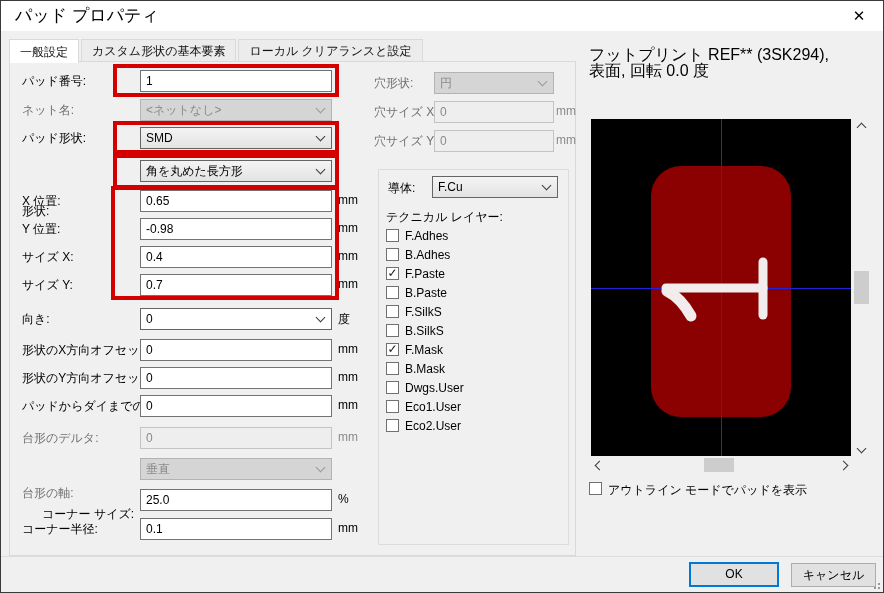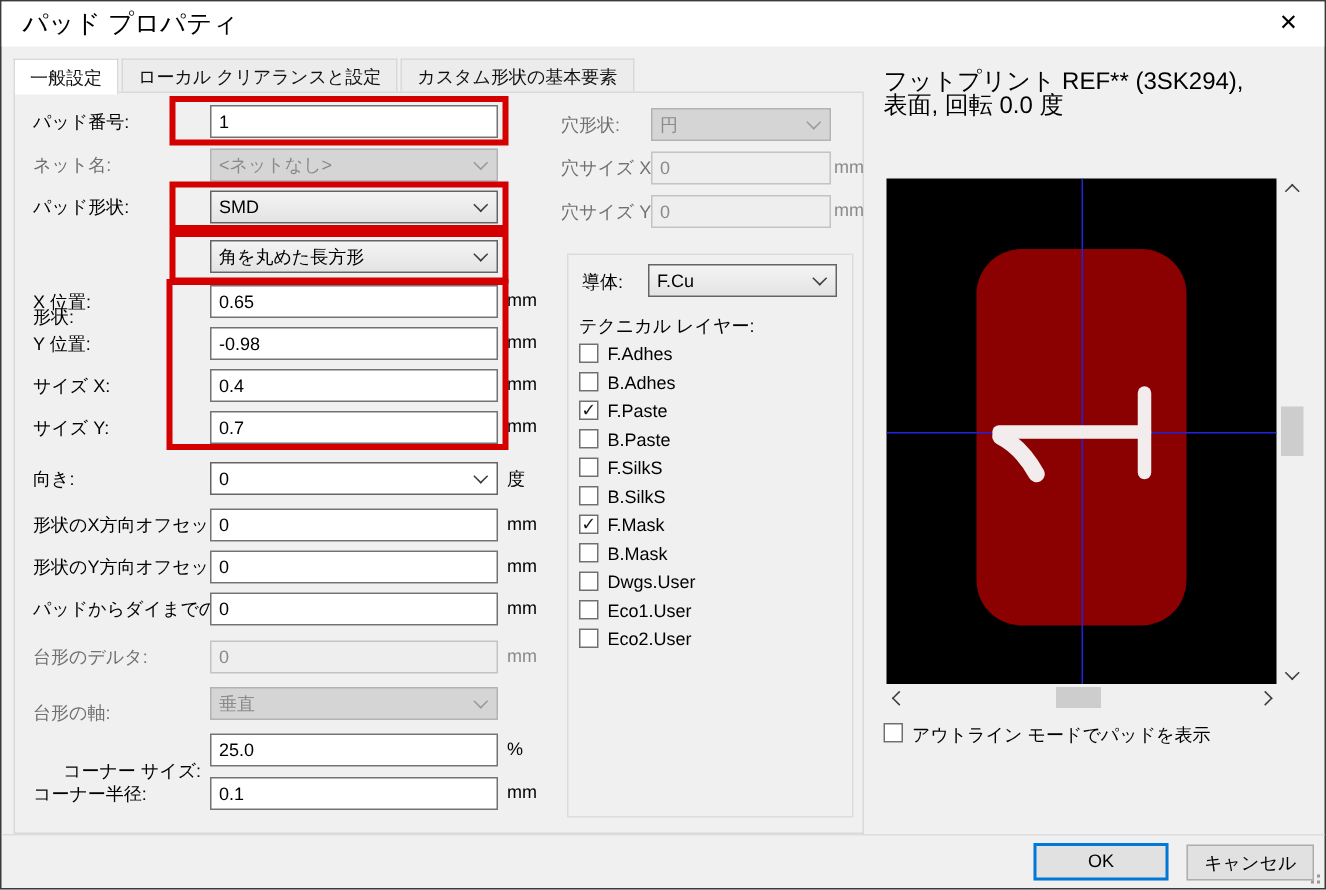--- a/index.html
+++ b/index.html
@@ -64,22 +64,22 @@
 
 <div class="dialog">
 
   <div class="titlebar">
     <span class="title">パッド プロパティ</span>
     <span class="close">✕</span>
   </div>
 
   <div class="tabbar">
     <div class="tab active">一般設定</div>
+    <div class="tab">カスタム形状の基本要素</div>
     <div class="tab">ローカル クリアランスと設定</div>
-    <div class="tab">カスタム形状の基本要素</div>
   </div>
 
   <div class="panel">
 
     <div class="hl" style="left: 103px; top: 2px; width: 226px; height: 33px; border-color: rgb(212, 0, 0);"></div>
     <div class="hl" style="left: 103px; top: 59px; width: 226px; height: 33px; border-color: rgb(212, 0, 0);"></div>
     <div class="hl" style="left: 103px; top: 92px; width: 226px; height: 35px; border-color: rgb(212, 0, 0);"></div>
     <div class="hl" style="left: 101px; top: 124px; width: 228px; height: 114px; border-color: rgb(212, 0, 0);"></div>
 
     <span class="lbl" style="left:12px;top:11px;">パッド番号:</span>
@@ -123,21 +123,21 @@
     <span class="unit" style="top:308px;">mm</span>
 
     <span class="lbl" style="left:12px;top:336px;">パッドからダイまでの長さ:</span>
     <div class="ti" style="top:333px;">0</div>
     <span class="unit" style="top:336px;">mm</span>
 
     <span class="lbl dis" style="left:12px;top:368px;">台形のデルタ:</span>
     <div class="ti dis" style="top:365px;">0</div>
     <span class="unit dis" style="top:368px;">mm</span>
 
-    <span class="lbl dis" style="left:12px;top:405px;text-align:right;">台形の軸:</span>
+    <span class="lbl dis" style="left:12px;top:423px;text-align:right;">台形の軸:</span>
     <div class="combo dis" style="top:396px;"><span>垂直</span><i class="chev dn"></i></div>
 
     <span class="lbl" style="left:12px;top:444px;margin-left:20px;">コーナー サイズ:</span>
     <div class="ti" style="top:427px;">25.0</div>
     <span class="unit" style="top:430px;">%</span>
 
     <span class="lbl" style="left:12px;top:459px;">コーナー半径:</span>
     <div class="ti" style="top:456px;">0.1</div>
     <span class="unit" style="top:459px;">mm</span>
 

